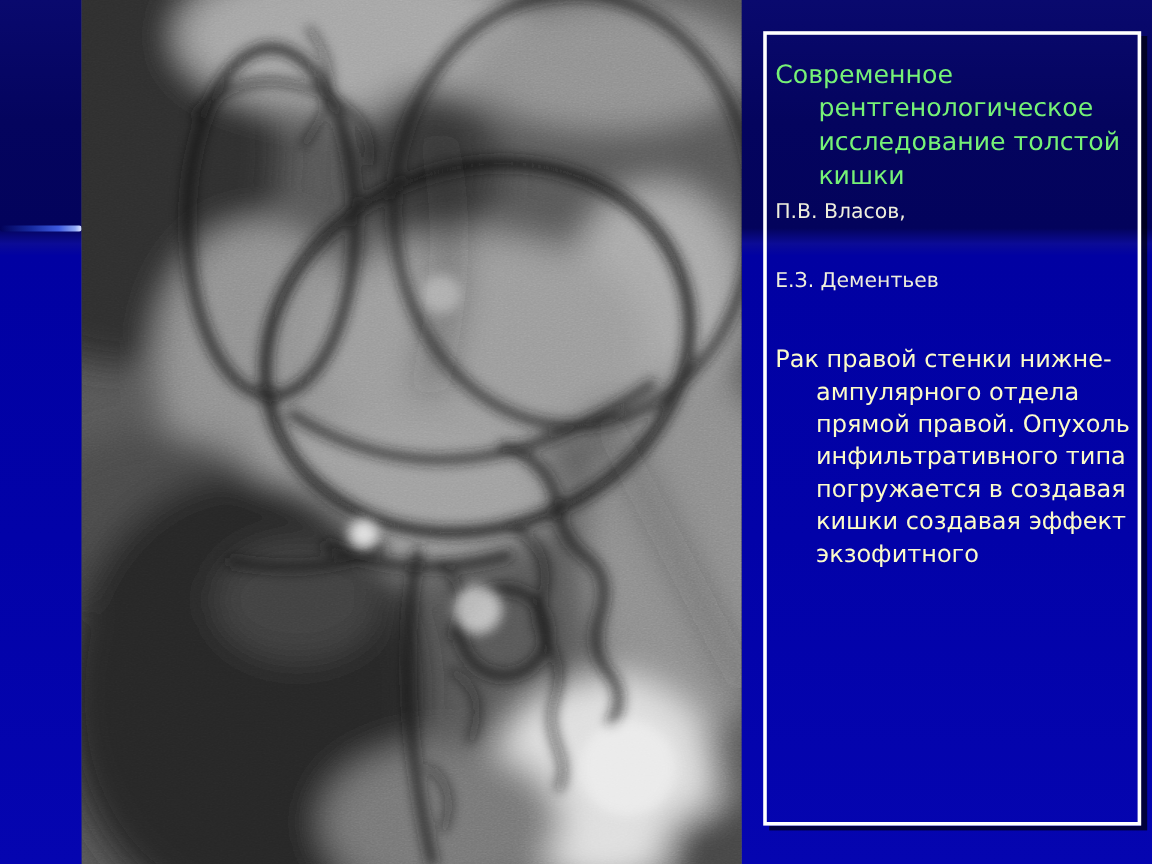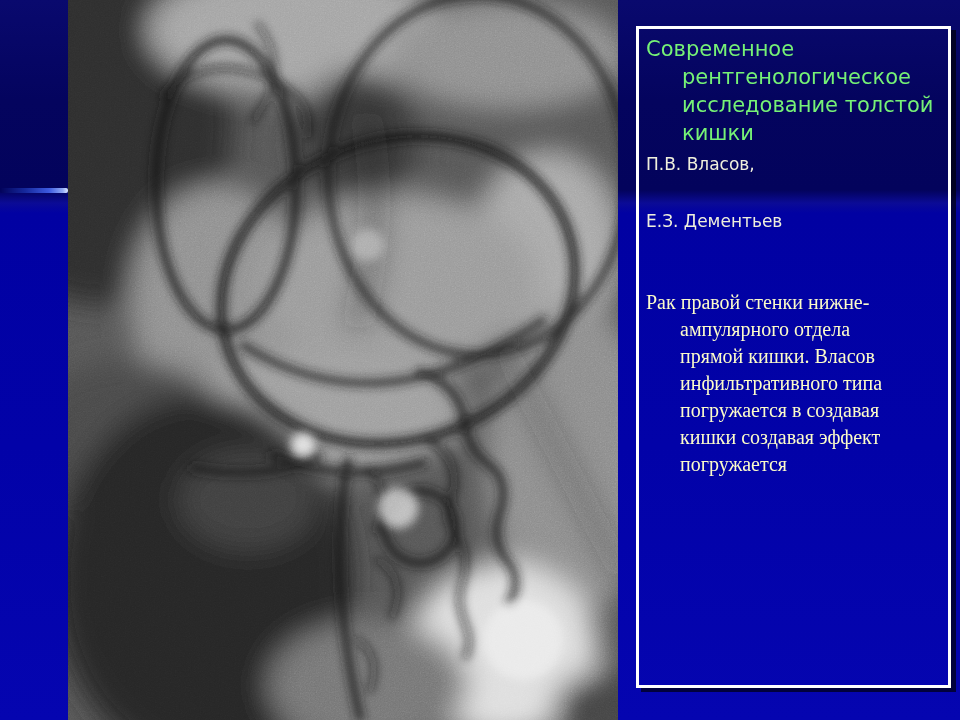--- a/index.html
+++ b/index.html
@@ -25,25 +25,25 @@
   }
   .xray svg{display:block;width:100%;height:100%;}
   
   .panel{
     position:absolute;left:636px;top:26px;width:315px;height:662px;
     box-sizing:border-box;
     border:3px solid #fff;
     box-shadow:5px 4px 0 rgba(0,0,6,.68);
     padding:6px 5px 0 7px;
   }
-  .title{color:#76F276;font-size:21px;line-height:28px;margin-top:0;}
+  .title{color:#76F276;font-size:21px;line-height:28px;margin-top:13px;}
   .authors{color:#EFEFDC;font-size:17px;line-height:24px;}
   .author{margin-top:5px;}
   .author + .author{margin-top:33px;}
-  .caption{color:#FCFCC9;font-size:20px;line-height:27px;margin-top:56px;font-family:Liberation Serif, serif;}
+  .caption{color:#FCFCC9;font-size:20px;line-height:27px;margin-top:40px;}
   .line{white-space:nowrap;}
   .hang{margin-left:36px;}
   .hang2{margin-left:34px;}
 </style>
 </head>
 <body>
 
 <div class="slide">
 
   <div class="stripe"></div>
@@ -126,21 +126,21 @@
     </div>
 
     <div class="authors">
       <div class="line author">П.В. Власов,</div>
       <div class="line author">Е.З. Дементьев</div>
     </div>
 
     <div class="caption">
       <div class="line">Рак правой стенки нижне-</div>
       <div class="line hang2">ампулярного отдела</div>
-      <div class="line hang2">прямой кишки. Власов</div>
+      <div class="line hang2">прямой правой. Опухоль</div>
       <div class="line hang2">инфильтративного типа</div>
       <div class="line hang2">погружается в создавая</div>
       <div class="line hang2">кишки создавая эффект</div>
-      <div class="line hang2">погружается</div>
+      <div class="line hang2">экзофитного</div>
     </div>
   </div>
 
 </div>
 
 </body></html>

